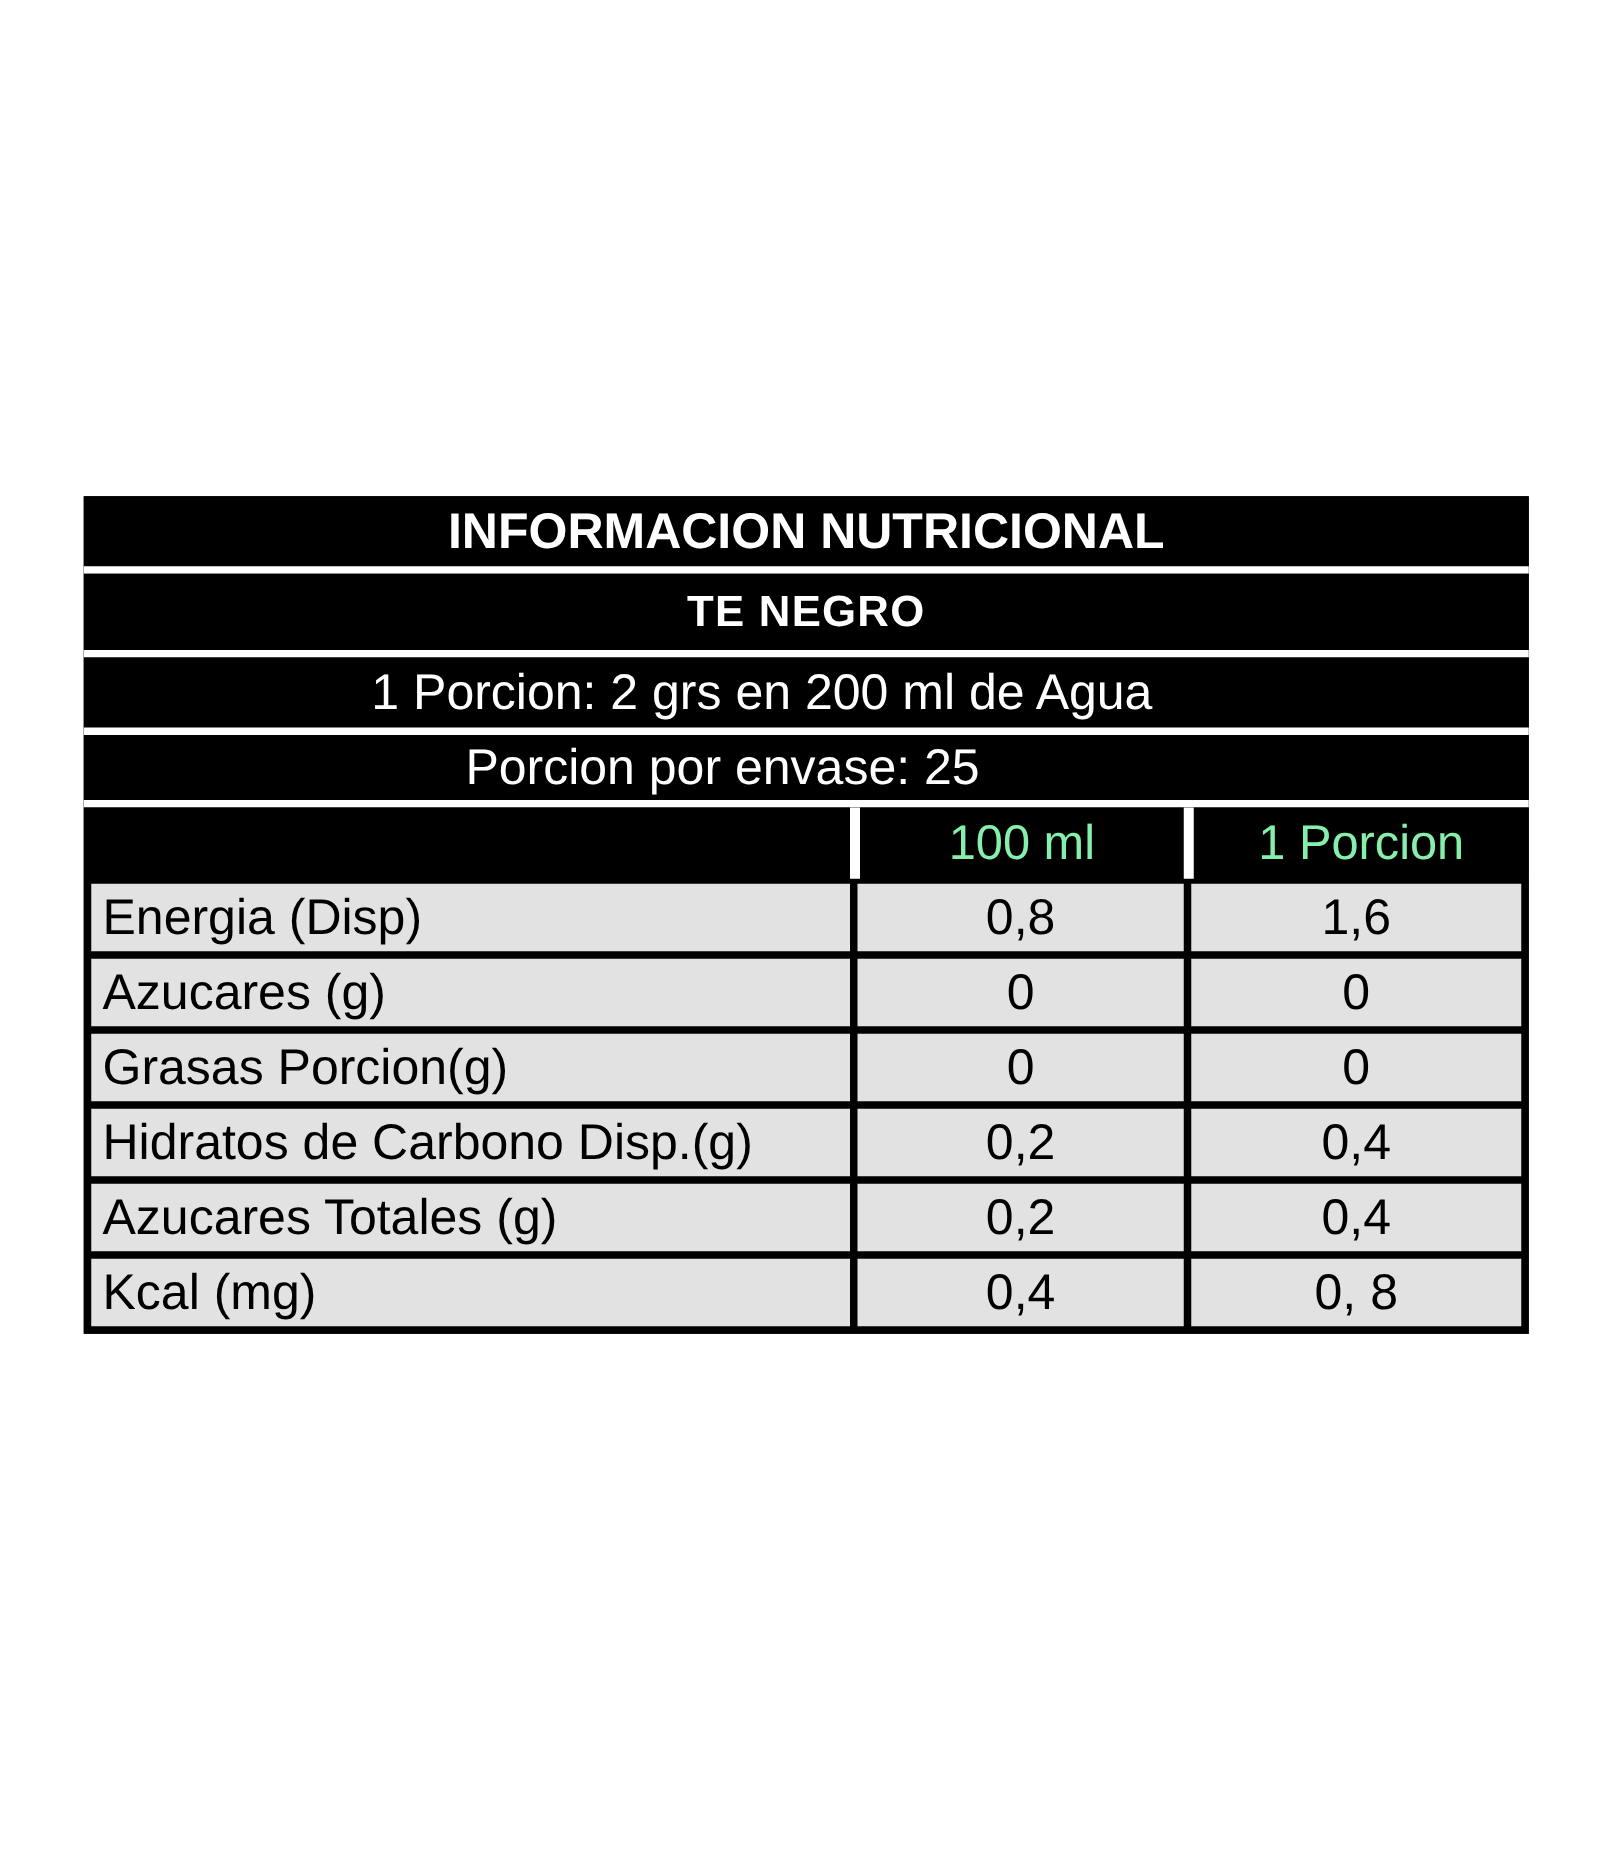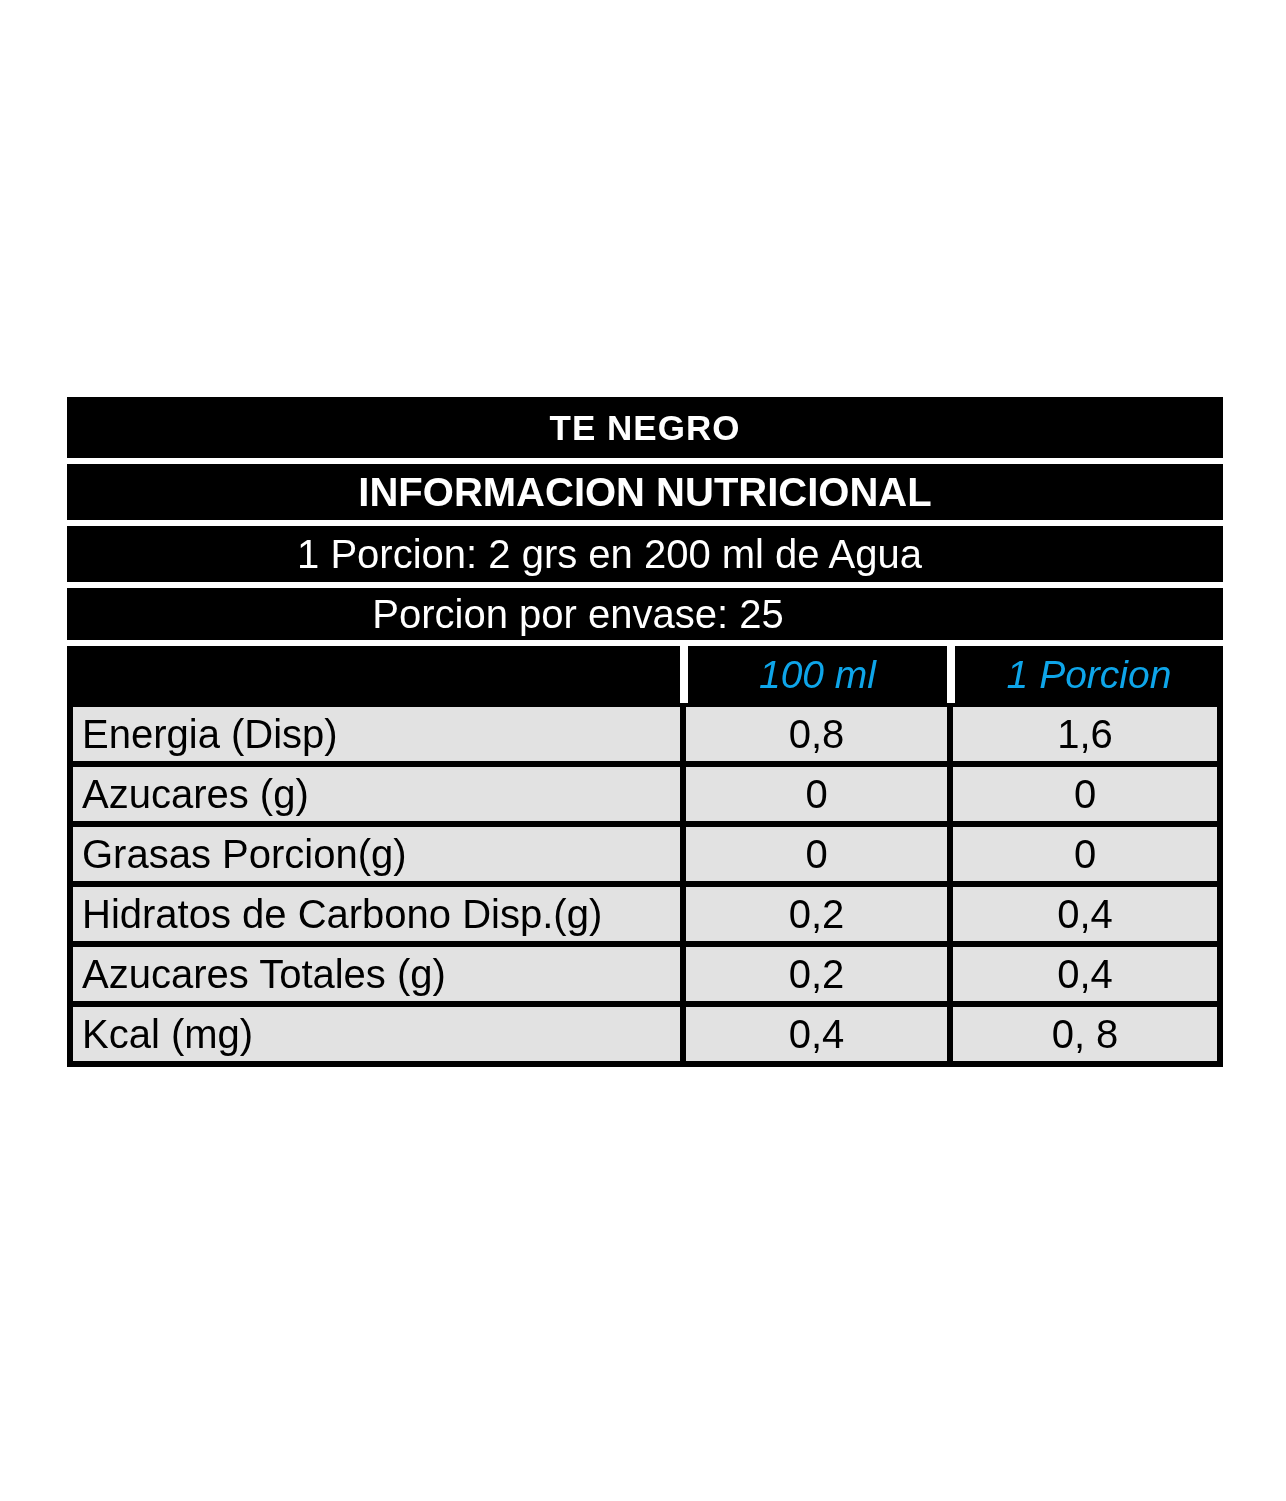--- a/index.html
+++ b/index.html
@@ -35,21 +35,21 @@
   .hrow.servper  { height: 52px; font-size: 40px; padding-right: 160px; padding-left: 26px; }
   
   .chrow {
     display: grid;
     grid-template-columns: 613px 267px 1fr;
     height: 57px;
     background: #000000;
   }
   .chcell {
     display: flex; align-items: center; justify-content: center;
-    color: #0ea5e9; font-size: 39px; font-style: italic;
+    color: #86efac; font-size: 39px;
   }
   .chcell.divided { border-left: 8px solid #ffffff; }
   
   .dsection {
     background: #000000;
     padding: 4px 6px 6px 6px;
     display: flex; flex-direction: column; gap: 6px;
   }
   .drow {
     display: grid;
@@ -65,23 +65,23 @@
   }
   .dcell.label { justify-content: flex-start; padding-left: 9px; }
   .dcell.value { justify-content: center; }
 </style>
 </head>
 <body>
 
 <div class="page">
   <div class="ntable">
 
+    <div class="hrow subtitle">INFORMACION NUTRICIONAL</div>
+
     <div class="hrow title">TE NEGRO</div>
-
-    <div class="hrow subtitle">INFORMACION NUTRICIONAL</div>
 
     <div class="hrow serving">1 Porcion: 2 grs en 200 ml de Agua</div>
 
     <div class="hrow servper">Porcion por envase: 25</div>
 
     <div class="chrow">
       <div class="chcell"></div>
       <div class="chcell divided">100 ml</div>
       <div class="chcell divided">1 Porcion</div>
     </div>

